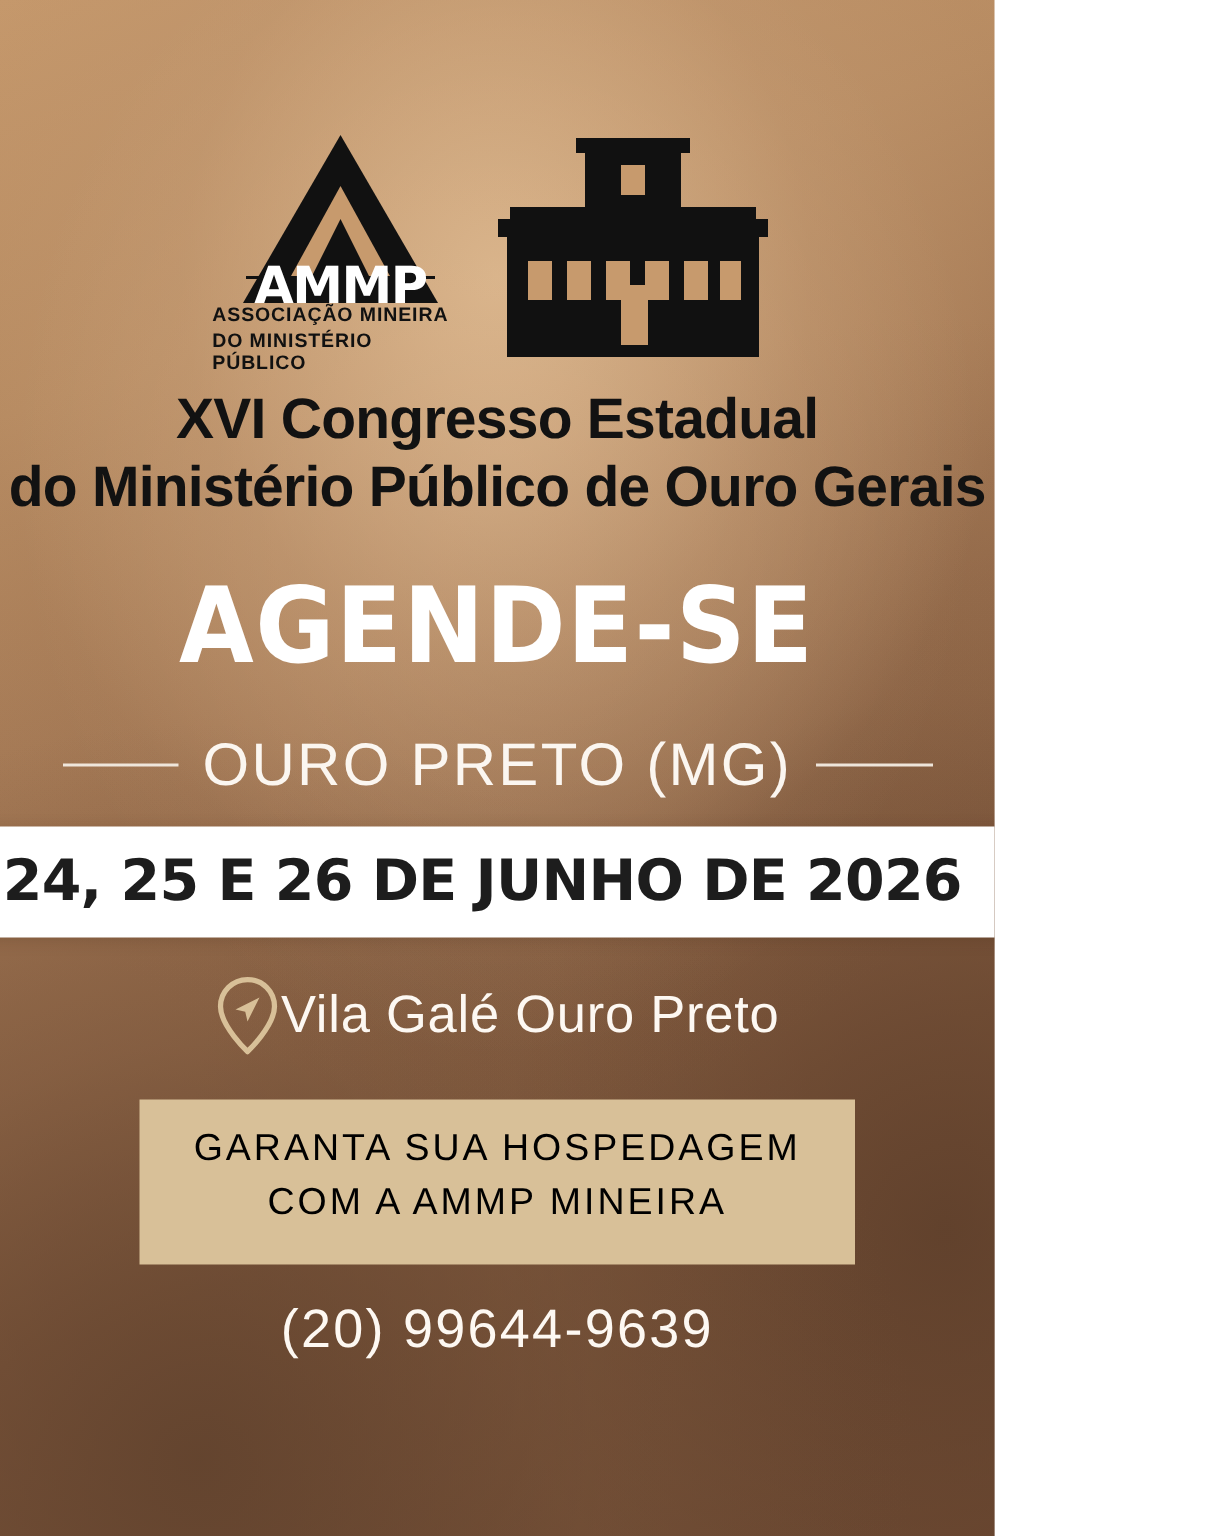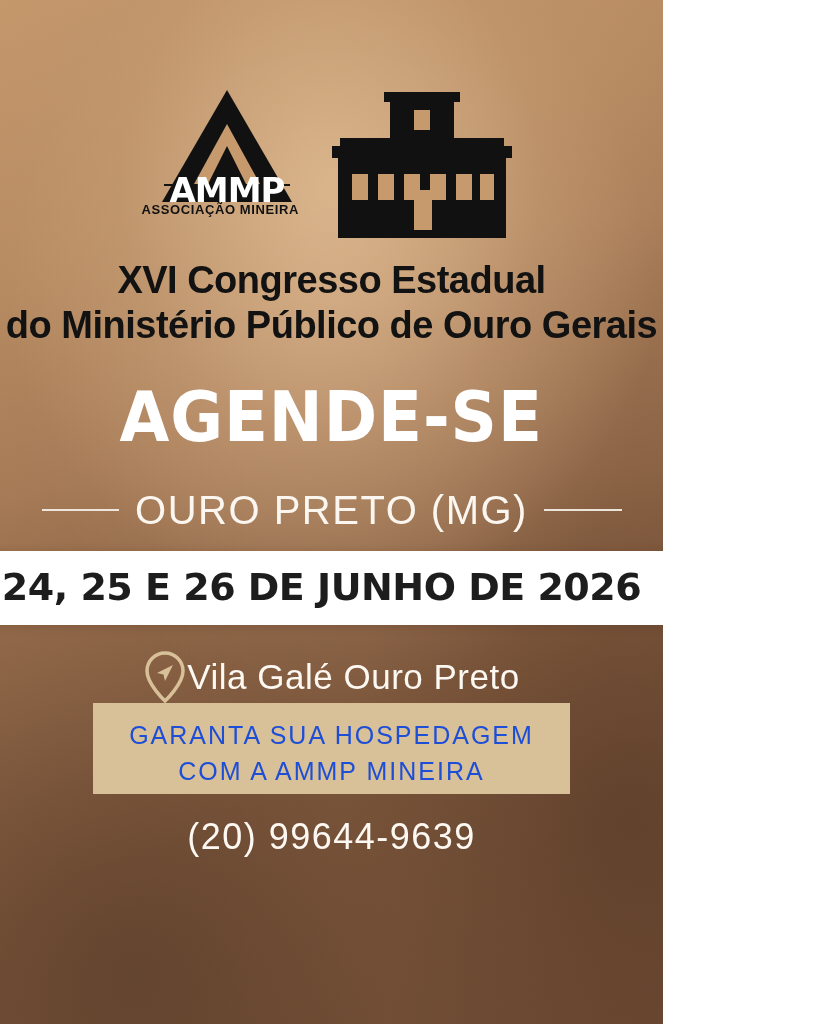--- a/index.html
+++ b/index.html
@@ -131,24 +131,25 @@
   .pin-icon { width: 44px; height: 52px; display: block; }
   .venue-text {
     font-size: 35px;
     color: #fdf8f2;
     letter-spacing: 0.5px;
     white-space: nowrap;
   }
 
   
   .cta-box {
+    margin-top: 30px;
     background: #d8c098;
-    padding: 14px 36px 5px 36px;
+    padding: 14px 36px 24px 36px;
     text-align: center;
-    color: #1d4ed8;
+    color: #000000;
   }
   .cta-line {
     font-size: 25px;
     letter-spacing: 2px;
     line-height: 1.45;
     white-space: nowrap;
   }
 
   .phone {
     margin-top: 22px;
@@ -171,20 +172,21 @@
 
           <path d="M85 6 L150 118 L20 118 Z" fill="#111111"></path>
           <path d="M85 40 L118 100 L52 100 Z" fill="#c79a6d"></path>
           <path d="M85 62 L104 100 L66 100 Z" fill="#111111"></path>
 
           <rect x="22" y="100" width="126" height="2" fill="#111111"></rect>
           <text x="85" y="118" font-family="DejaVu Sans, sans-serif" font-size="34" font-weight="bold" fill="#ffffff" text-anchor="middle" letter-spacing="-1">AMMP</text>
         </svg>
         <div style="position:absolute;left:0;top:118px;width:170px;text-align:left;">
           <div style="font-size:13px;font-weight:bold;color:#111;letter-spacing:0.6px;">ASSOCIAÇÃO MINEIRA</div>
+          <div style="font-size:13px;font-weight:bold;color:#111;letter-spacing:0.6px;margin-top:2px;">DO MINISTÉRIO PÚBLICO</div>
         </div>
       </div>
 
       <div class="logo-building">
         <svg viewBox="0 0 200 160" width="200" height="160" aria-hidden="true">
 
           <rect x="62" y="8" width="76" height="10" fill="#111111"></rect>
           <rect x="68" y="18" width="64" height="36" fill="#111111"></rect>
           <rect x="92" y="26" width="16" height="20" fill="#c79a6d"></rect>
 

